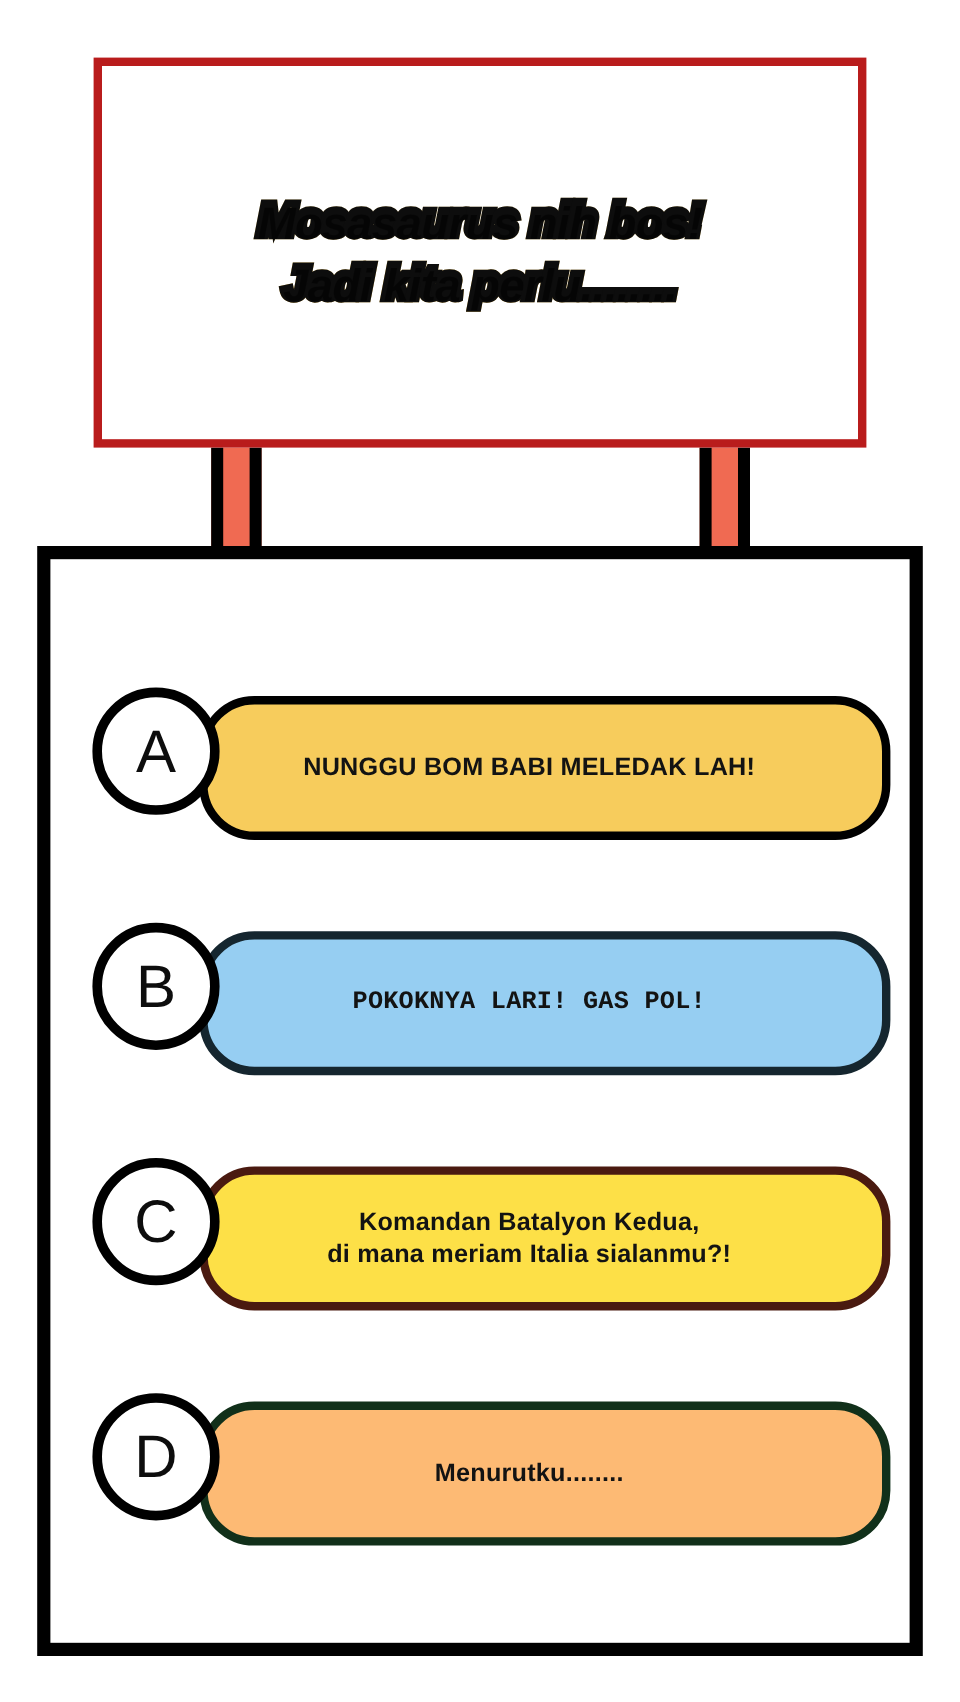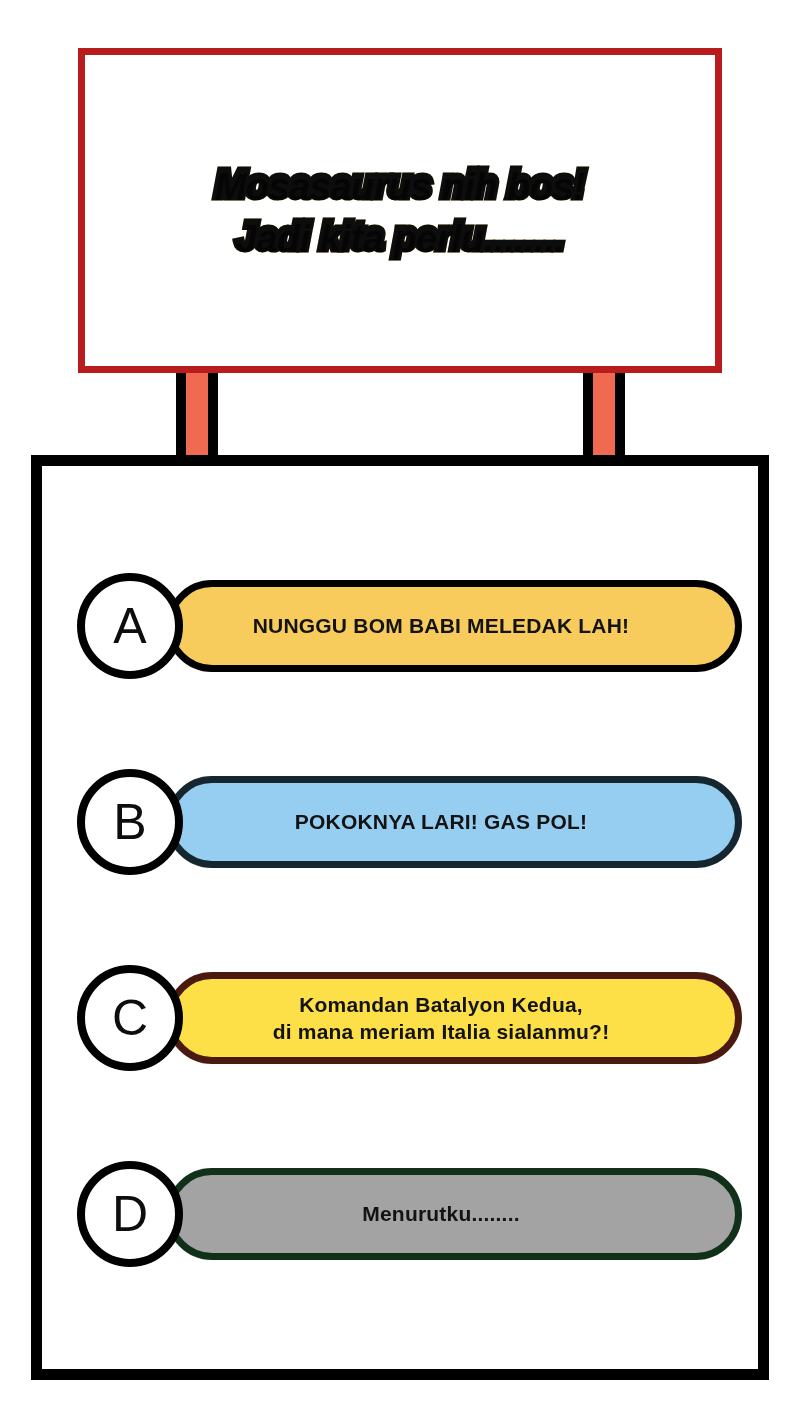--- a/index.html
+++ b/index.html
@@ -93,21 +93,21 @@
     height: 106px;
     margin-bottom: 90px;
   }
   .option-row:last-child { margin-bottom: 0; }
 
   .option-pill {
     position: absolute;
     left: 124px;
     right: 16px;
     top: 7px;
-    height: 92px;
+    height: 120px;
     box-sizing: border-box;
     border-radius: 46px;
     border: 7px solid #000000;
     display: flex;
     align-items: center;
     justify-content: center;
     z-index: 1;
   }
 
   .option-text {
@@ -163,40 +163,40 @@
     <div class="option-row">
       <div class="option-pill" id="pill-0" style="background: rgb(247, 204, 92); border-color: rgb(0, 0, 0);">
         <span class="option-text">NUNGGU BOM BABI MELEDAK LAH!</span>
       </div>
       <div class="option-badge">
         <span class="option-badge-letter">A</span>
       </div>
     </div>
 
     <div class="option-row">
-      <div class="option-pill" id="pill-1" style="background: rgb(150, 206, 242); border-color: rgb(21, 38, 47);">
+      <div class="option-pill" id="pill-1" style="background: rgb(150, 206, 242); border-color: rgb(21, 38, 47); font-family: Liberation Mono, monospace;">
         <span class="option-text">POKOKNYA LARI! GAS POL!</span>
       </div>
       <div class="option-badge">
         <span class="option-badge-letter">B</span>
       </div>
     </div>
 
     <div class="option-row">
       <div class="option-pill" id="pill-2" style="background: #fde047; border-color: rgb(74, 26, 16);">
         <span class="option-text">Komandan Batalyon Kedua,
 di mana meriam Italia sialanmu?!</span>
       </div>
       <div class="option-badge">
         <span class="option-badge-letter">C</span>
       </div>
     </div>
 
     <div class="option-row">
-      <div class="option-pill" id="pill-3" style="background: #a3a3a3; border-color: rgb(17, 48, 26);">
+      <div class="option-pill" id="pill-3" style="background: #fdba74; border-color: rgb(17, 48, 26);">
         <span class="option-text">Menurutku........</span>
       </div>
       <div class="option-badge">
         <span class="option-badge-letter">D</span>
       </div>
     </div>
 
   </div>
 </div>
 

